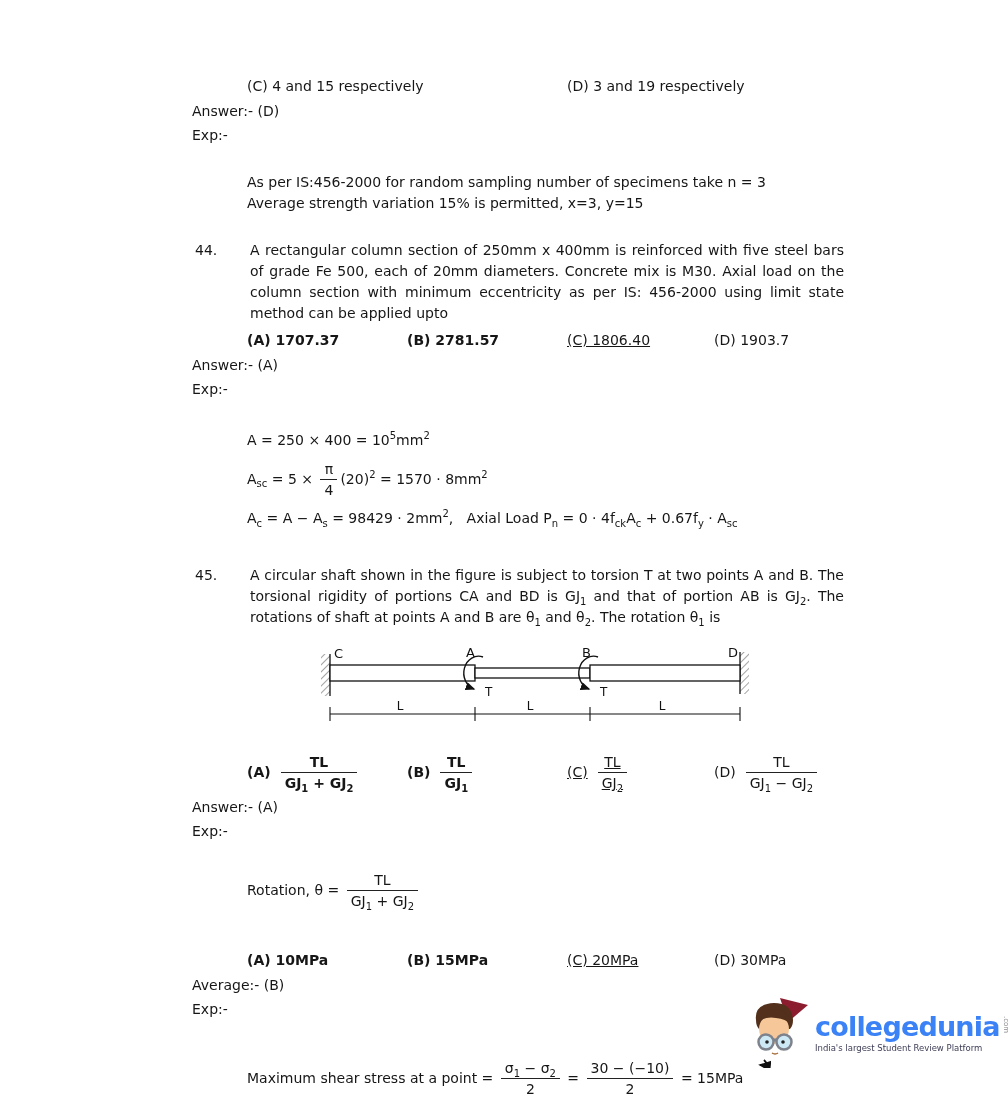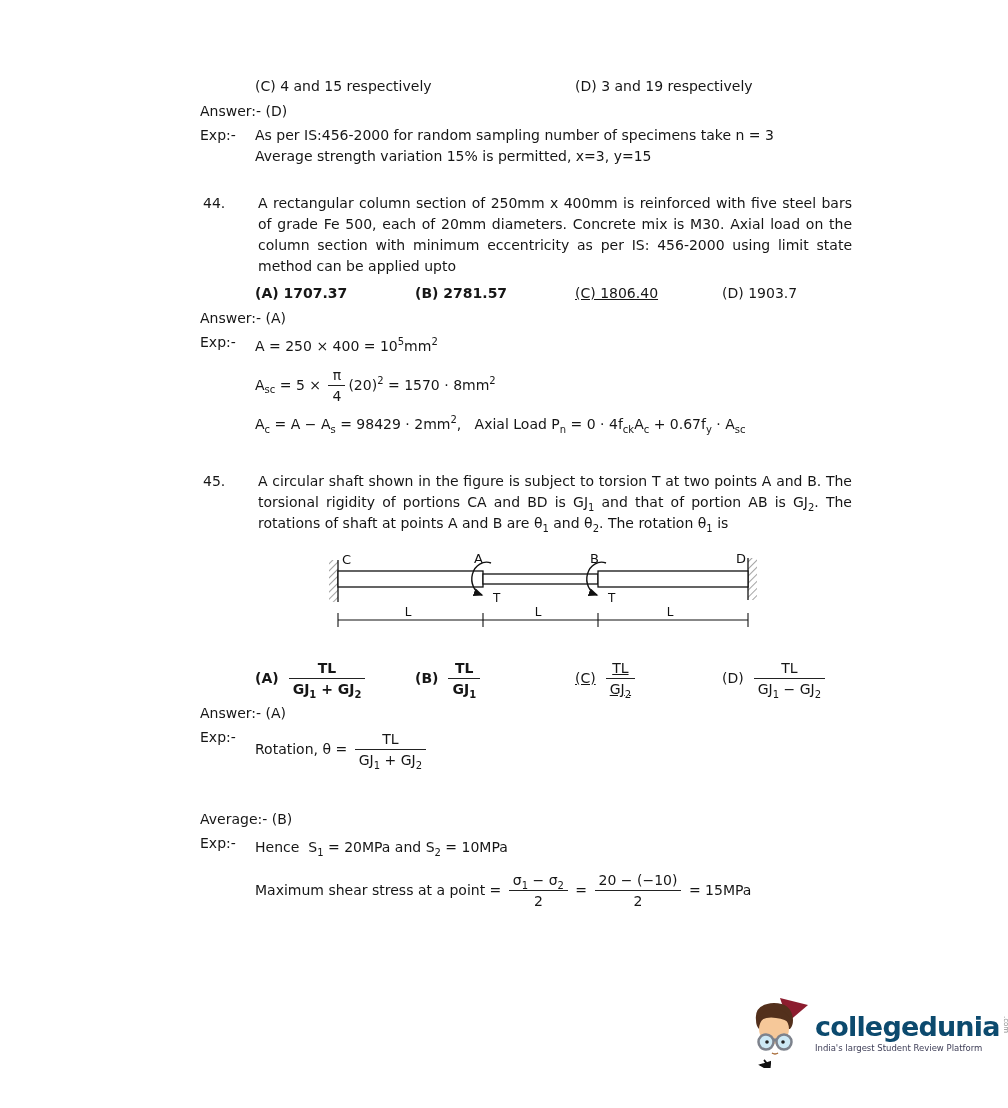--- a/index.html
+++ b/index.html
@@ -1,51 +1,51 @@
 <!DOCTYPE html>
 <html><head>
 <meta charset="utf-8">
 <style>
   html,body{margin:0;padding:0;background:#e9e9e9;}
   .page{position:relative;width:1008px;height:1108px;background:#ffffff;margin:0 auto;
         font-family:"DejaVu Sans","Liberation Sans",sans-serif;font-size:14px;color:#161616;
         overflow:hidden;}
-  .content{position:absolute;left:200px;top:76px;width:652px;line-height:21px;}
+  .content{position:absolute;left:192px;top:76px;width:652px;line-height:21px;}
 
   .opt-row{display:flex;padding-left:55px;align-items:flex-start;margin:6px 0 2px 0;}
   .opt{display:inline-block;}
   .w320{width:320px;flex:none;}
   .w160{width:160px;flex:none;font-weight:bold;}
   .w147{width:147px;flex:none;text-decoration:underline;}
 
   .answer{margin:4px 0 3px 0;}
   .exp-row{display:flex;margin-top:1px;}
   .exp-label{width:55px;flex:none;}
-  .exp-body{flex:1;}
+  .exp-body{flex:1;margin-top:47px;}
 
   .qblock{margin-top:26px;}
   .question{display:flex;margin-bottom:4px;}
   .qnum{width:55px;flex:none;padding-left:3px;}
   .qtext{flex:1;text-align:justify;}
 
   .math{margin:4px 0 10px 0;}
   sub,sup{font-size:10px;line-height:0;}
   .frac{display:inline-block;text-align:center;vertical-align:middle;margin:0 3px;line-height:1.15;}
   .frac .num{display:block;padding:0 4px 2px 4px;border-bottom:1px solid #222;}
   .frac .den{display:block;padding:2px 4px 0 4px;}
 
   .frac-row .opt{display:inline-flex;align-items:center;gap:7px;}
   .frac-row{margin:14px 0 6px 0;}
 
   .figure{margin:16px 0 10px 128px;}
 
   .brand{position:absolute;left:746px;top:996px;display:flex;align-items:center;gap:5px;}
   .brand-text{display:flex;flex-direction:column;}
   .brand-row{display:flex;align-items:flex-start;}
-  .brand-name{color:#0c4a6e;font-size:27px;font-weight:bold;letter-spacing:-0.8px;line-height:30px;}
+  .brand-name{color:#3b82f6;font-size:27px;font-weight:bold;letter-spacing:-0.8px;line-height:30px;}
   .brand-com{writing-mode:vertical-rl;font-size:7px;color:#8a8a8a;margin-left:2px;margin-top:4px;}
   .tagline{font-size:8.5px;color:#3d3d56;margin-top:1px;}
   svg text{font-family:"DejaVu Sans","Liberation Sans",sans-serif;}
 </style>
 </head>
 <body>
 
 <div class="page">
   <div class="content">
 
@@ -165,26 +165,31 @@
       <div class="answer">Answer:- (A)</div>
       <div class="exp-row">
         <span class="exp-label">Exp:-</span>
         <div class="exp-body">
           <div class="math">Rotation, θ = <span class="frac"><span class="num">TL</span><span class="den">GJ<sub>1</sub> + GJ<sub>2</sub></span></span></div>
         </div>
       </div>
     </div>
 
     <div class="qblock" style="margin-top:30px;">
+      <div class="opt-row">
+        <span class="opt w160">(A) 10MPa</span>
+        <span class="opt w160">(B) 15MPa</span>
+        <span class="opt w147">(C) 20MPa</span>
+        <span class="opt">(D) 30MPa</span>
+      </div>
       <div class="answer">Average:- (B)</div>
       <div class="exp-row">
         <span class="exp-label">Exp:-</span>
         <div class="exp-body">
-          <div class="math">Hence&nbsp; S<sub>1</sub> = 20MPa and S<sub>2</sub> = 10MPa</div>
-          <div class="math" style="margin-top:14px;">Maximum shear stress at a point = <span class="frac"><span class="num">σ<sub>1</sub> − σ<sub>2</sub></span><span class="den">2</span></span> = <span class="frac"><span class="num">20 − (−10)</span><span class="den">2</span></span> = 15MPa</div>
+          <div class="math" style="margin-top:14px;">Maximum shear stress at a point = <span class="frac"><span class="num">σ<sub>1</sub> − σ<sub>2</sub></span><span class="den">2</span></span> = <span class="frac"><span class="num">30 − (−10)</span><span class="den">2</span></span> = 15MPa</div>
         </div>
       </div>
     </div>
 
   </div>
 
   <div class="brand">
     <svg width="64" height="72" viewBox="0 0 64 72">
       <path d="M34 2 L62 9 L42 26 Z" fill="#8c1d2f"></path>
       <path d="M10 24 Q8 8 28 7 Q46 7 47 24 Q47 30 44 33 L13 33 Q10 30 10 24 Z" fill="#53301c"></path>

